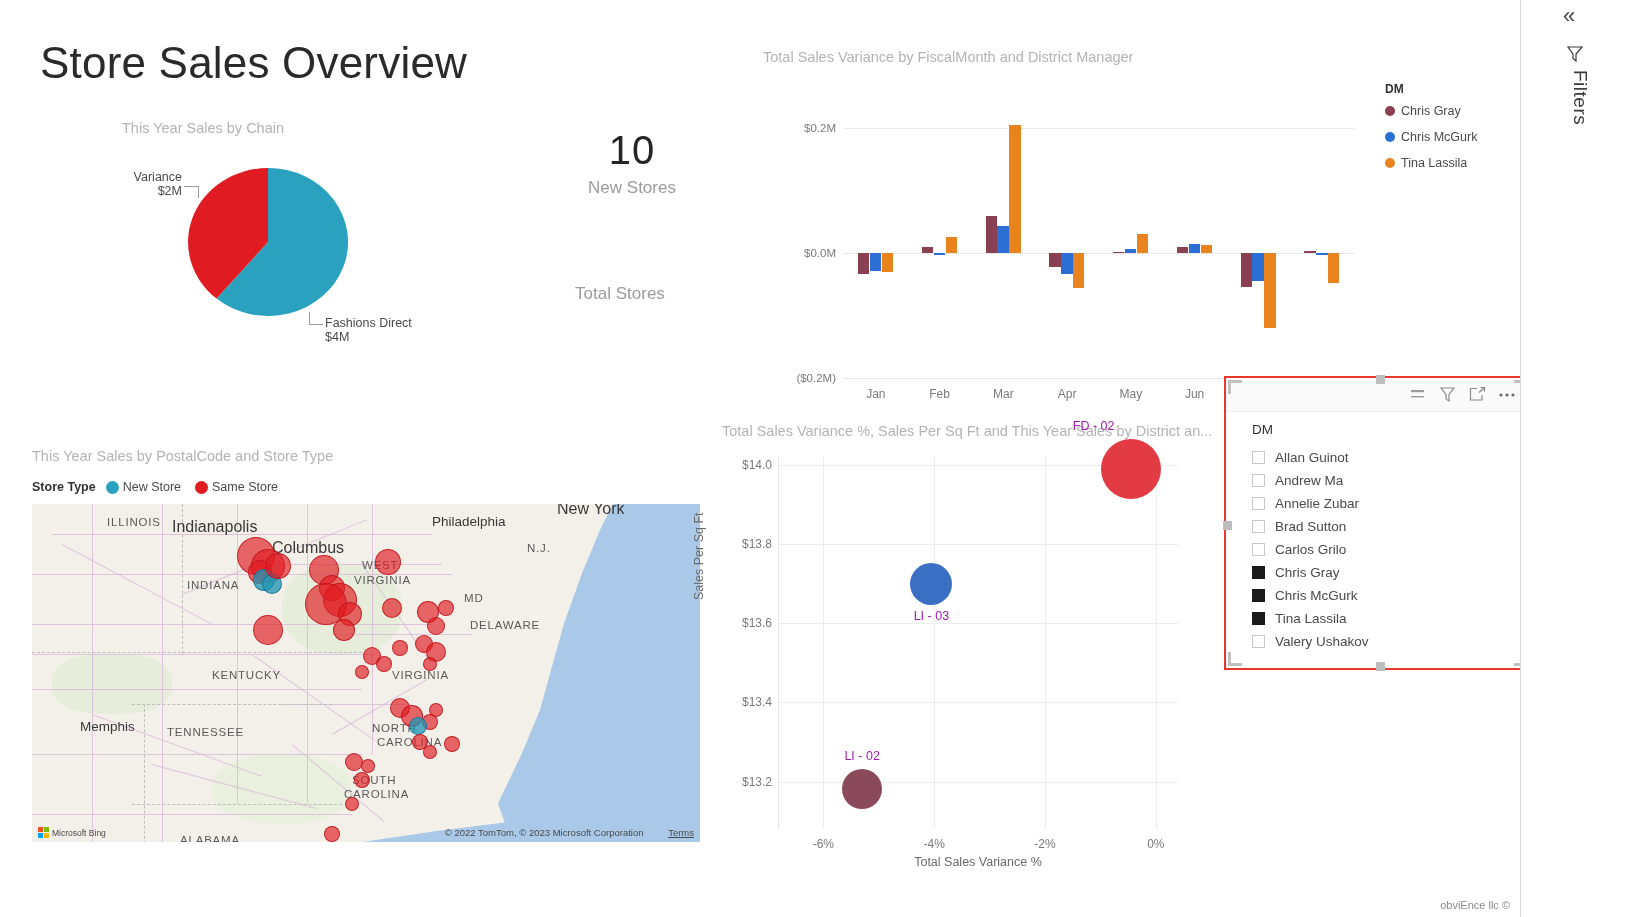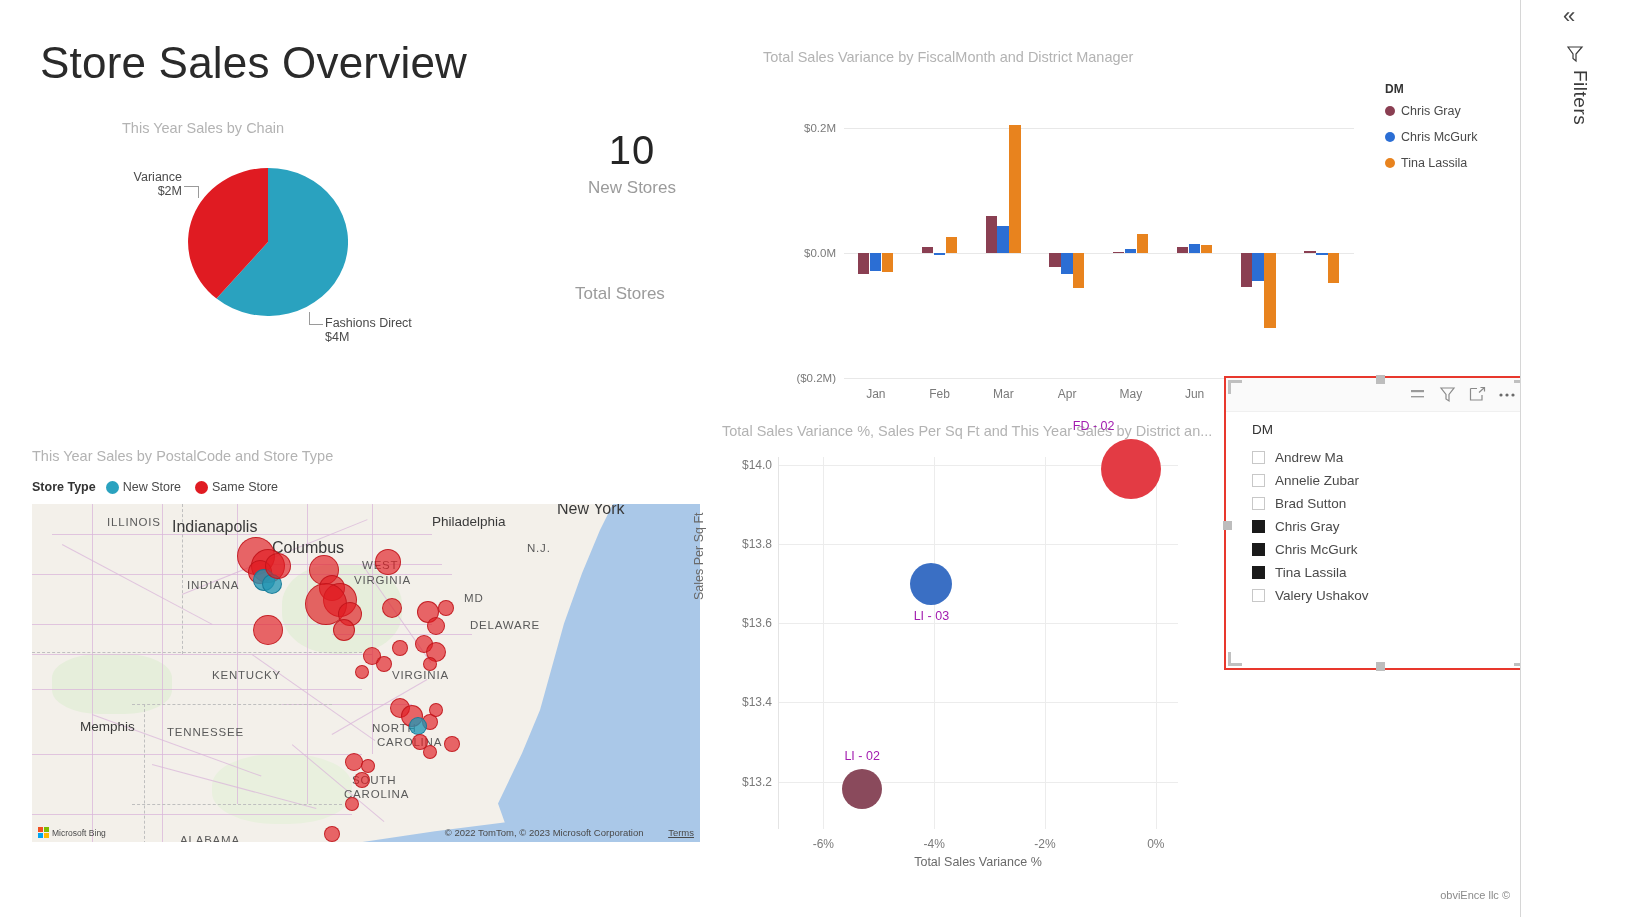--- a/index.html
+++ b/index.html
@@ -101,21 +101,21 @@
 
   
   #filters-rail { position:absolute; right:0; top:0; width:116px; height:917px; background:#fff; border-left:1px solid #d6d6d6; }
   #filters-rail .chev { position:absolute; left:42px; top:6px; font-size:22px; color:#4a4a4a; cursor:pointer; line-height:20px;}
   #filters-rail .funnel { position:absolute; left:44px; top:44px; cursor:pointer;}
   #filters-rail .vtext {
     position:absolute; left:48px; top:70px;
     font-size:19px; color:#3a3a3a; font-weight:400;
     writing-mode:vertical-rl; text-orientation:mixed; letter-spacing:0.5px;
   }
-  .obvience { position:absolute; right:10px; bottom:16px; font-size:11px; color:#8a8a8a; white-space:nowrap;}
+  .obvience { position:absolute; right:10px; bottom:6px; font-size:11px; color:#8a8a8a; white-space:nowrap;}
 </style>
 </head>
 <body>
 
 <div id="root">
   <div id="canvas">
 
     <div class="page-title">Store Sales Overview</div>
 
     <div id="pie-visual">
@@ -411,29 +411,37 @@
             <circle cx="9" cy="3" r="1.6" fill="#6a6a6a"></circle>
             <circle cx="15" cy="3" r="1.6" fill="#6a6a6a"></circle>
           </svg>
         </div>
       </div>
 
       <div class="slicer-title">DM</div>
       <div class="slicer-list" id="slicer-list">
           <div class="slicer-row">
             <span class="slicer-cb"></span>
+            <span class="slicer-lbl">Allan Guinot</span>
+          </div>
+          <div class="slicer-row">
+            <span class="slicer-cb"></span>
             <span class="slicer-lbl">Andrew Ma</span>
           </div>
           <div class="slicer-row">
             <span class="slicer-cb"></span>
             <span class="slicer-lbl">Annelie Zubar</span>
           </div>
           <div class="slicer-row">
             <span class="slicer-cb"></span>
             <span class="slicer-lbl">Brad Sutton</span>
+          </div>
+          <div class="slicer-row">
+            <span class="slicer-cb"></span>
+            <span class="slicer-lbl">Carlos Grilo</span>
           </div>
           <div class="slicer-row">
             <span class="slicer-cb checked"></span>
             <span class="slicer-lbl">Chris Gray</span>
           </div>
           <div class="slicer-row">
             <span class="slicer-cb checked"></span>
             <span class="slicer-lbl">Chris McGurk</span>
           </div>
           <div class="slicer-row">

